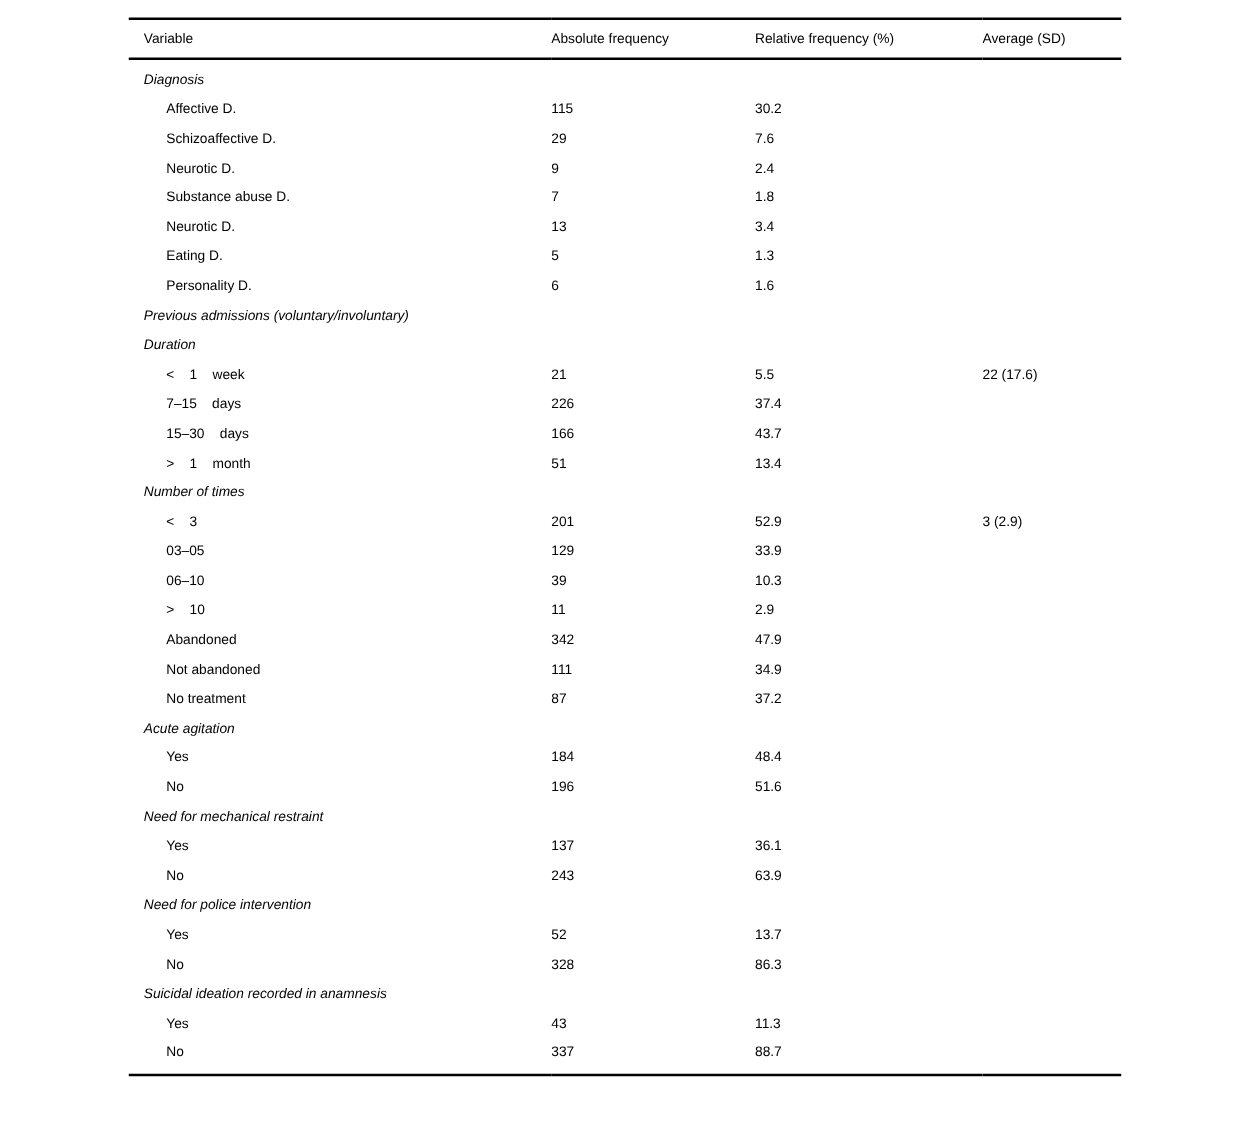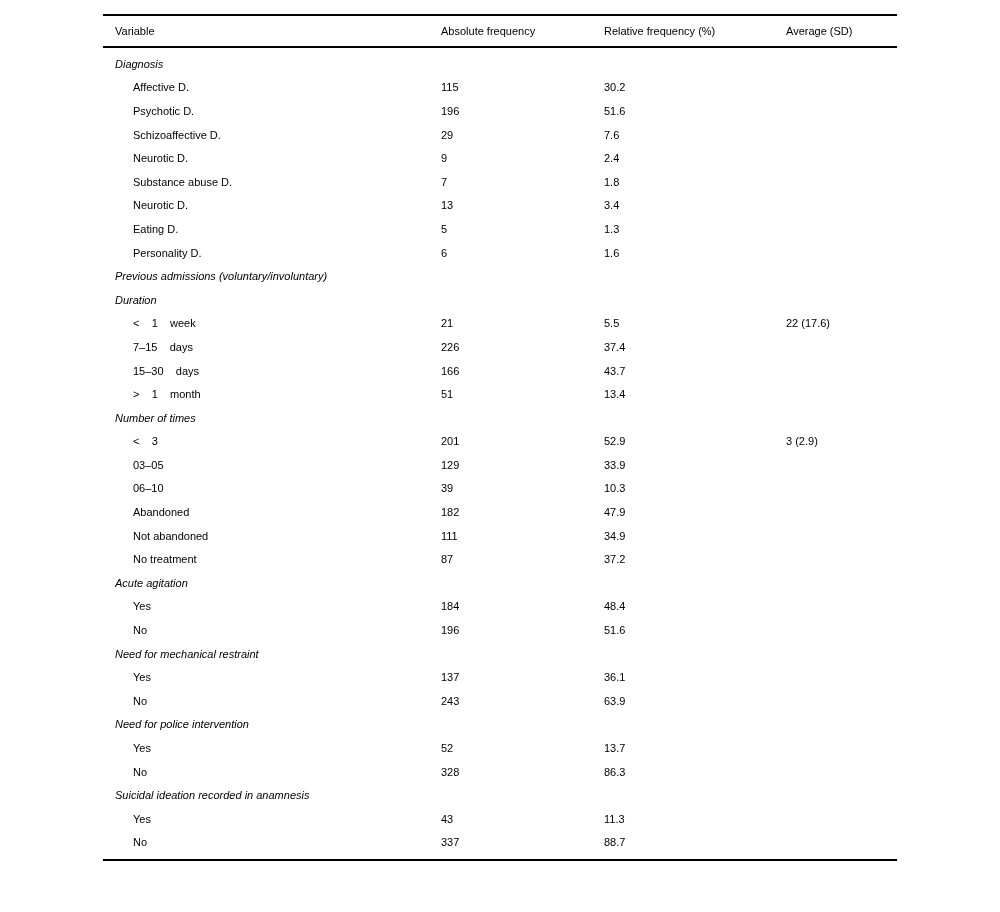--- a/index.html
+++ b/index.html
@@ -81,26 +81,20 @@
           <td></td>
           <td></td>
         </tr>
         <tr>
           <td class="data-label">Affective D.</td>
           <td>115</td>
           <td>30.2</td>
           <td></td>
         </tr>
         <tr>
-          <td class="data-label">Psychotic D.</td>
-          <td>196</td>
-          <td>51.6</td>
-          <td></td>
-        </tr>
-        <tr>
           <td class="data-label">Schizoaffective D.</td>
           <td>29</td>
           <td>7.6</td>
           <td></td>
         </tr>
         <tr>
           <td class="data-label">Neurotic D.</td>
           <td>9</td>
           <td>2.4</td>
           <td></td>
@@ -183,22 +177,28 @@
           <td>33.9</td>
           <td></td>
         </tr>
         <tr>
           <td class="data-label">06–10</td>
           <td>39</td>
           <td>10.3</td>
           <td></td>
         </tr>
         <tr>
+          <td class="data-label">&gt;    10</td>
+          <td>11</td>
+          <td>2.9</td>
+          <td></td>
+        </tr>
+        <tr>
           <td class="data-label">Abandoned</td>
-          <td>182</td>
+          <td>342</td>
           <td>47.9</td>
           <td></td>
         </tr>
         <tr>
           <td class="data-label">Not abandoned</td>
           <td>111</td>
           <td>34.9</td>
           <td></td>
         </tr>
         <tr>

